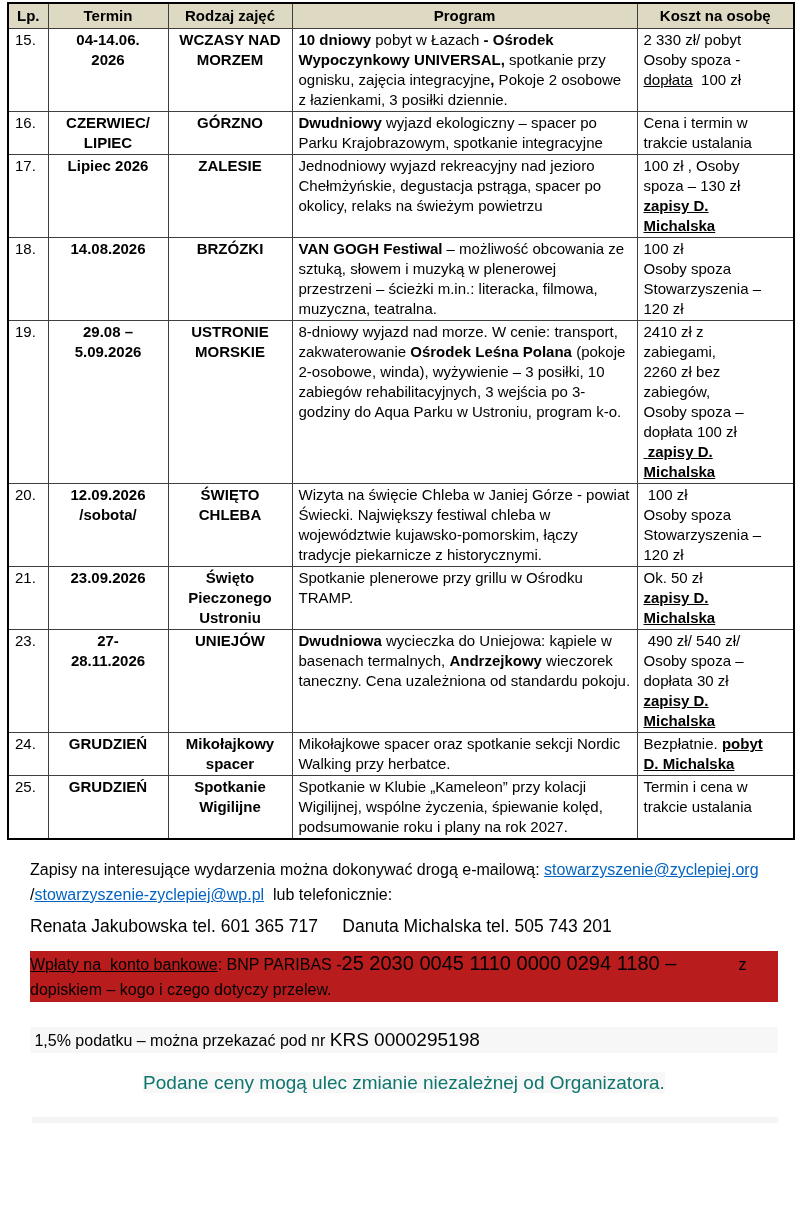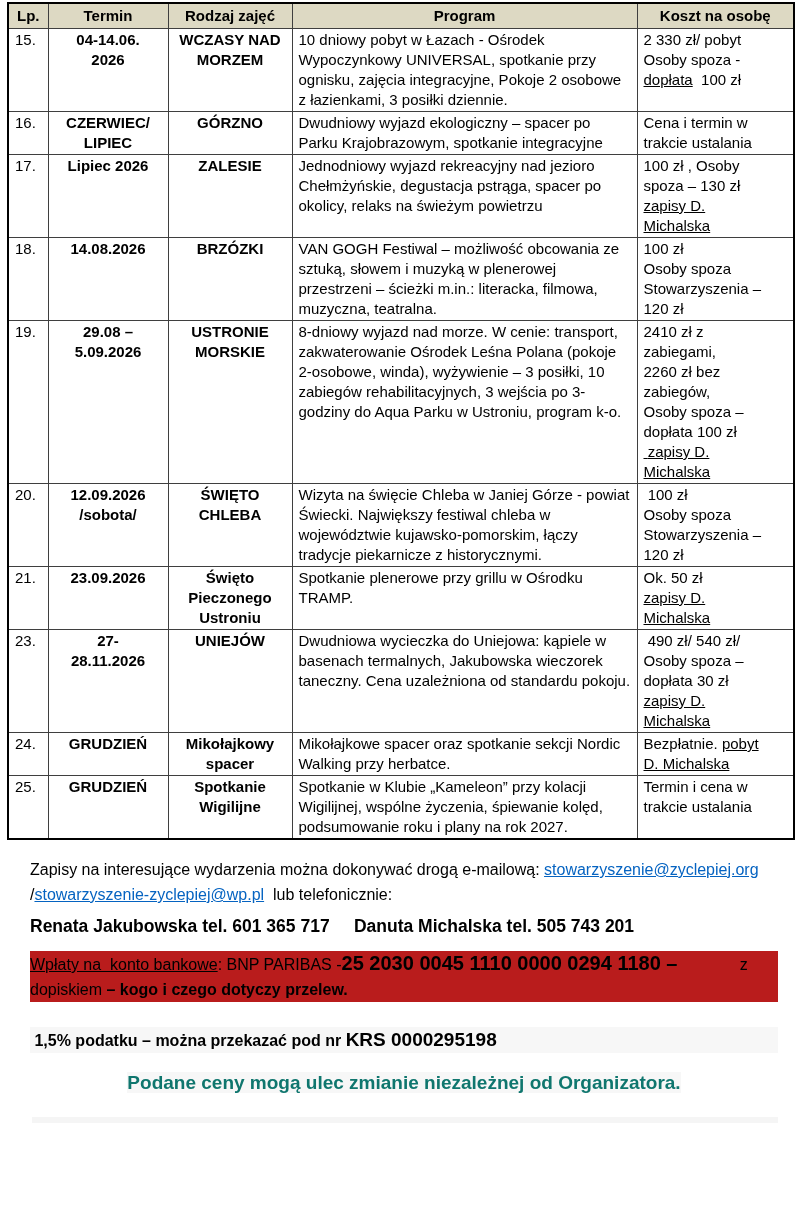--- a/index.html
+++ b/index.html
@@ -33,27 +33,27 @@
     padding:2px 6px;
   }
   th.c-termin, th.c-rodzaj { text-align:center;margin-top:23px; }
   td.lp { vertical-align:middle; padding-left:5px; }
   td.termin, td.rodzaj {
     vertical-align:middle;
     text-align:center;
     font-weight:bold;
   }
   td.program, td.koszt { white-space:pre-wrap; }
-  .sb { font-weight:normal; }
+  .sb { font-weight:bold; }
   .su { text-decoration:underline; }
 
   
   .footer { padding:0 15px 0 23px; }
   .fpar { white-space:pre-wrap; font-size:16px; line-height:25px; }
-  .fpar .sb { font-weight:bold; }
+  .fpar .sb { font-weight:normal; }
   .fpar .su { text-decoration:underline; }
   .fpar a.lnk { color:#0563c1; text-decoration:underline; cursor:pointer; }
   .p-signup   { margin-top:17px; }
   .p-contacts { margin-top:7px; font-size:17.5px; }
   .p-bank     { margin-top:12px;  background:#b91c1c; }
   .p-fee      { margin-top:22px; background:#f7f7f7; }
   .p-tax      { margin-top:25px; background:#f7f7f7; }
   .p-disclaim {
     margin-top:17px;
     text-align:center;
@@ -137,21 +137,21 @@
           <td class="lp">21.</td>
           <td class="termin"><span>23.09.2026</span></td>
           <td class="rodzaj"><span>Święto</span><br><span>Pieczonego</span><br><span>Ustroniu</span></td>
           <td class="program"><span>Spotkanie plenerowe przy grillu w Ośrodku TRAMP.</span></td>
           <td class="koszt"><span>Ok. 50 zł</span><br><span class="sb su">zapisy D.</span><br><span class="sb su">Michalska</span></td>
         </tr>
         <tr>
           <td class="lp">23.</td>
           <td class="termin"><span>27-</span><br><span>28.11.2026</span></td>
           <td class="rodzaj"><span>UNIEJÓW</span></td>
-          <td class="program"><span class="sb">Dwudniowa</span><span> wycieczka do Uniejowa: kąpiele w basenach termalnych, </span><span class="sb">Jakubowska</span><span> wieczorek taneczny. Cena uzależniona od standardu pokoju.</span></td>
+          <td class="program"><span class="sb">Dwudniowa</span><span> wycieczka do Uniejowa: kąpiele w basenach termalnych, </span><span class="sb">Andrzejkowy</span><span> wieczorek taneczny. Cena uzależniona od standardu pokoju.</span></td>
           <td class="koszt"><span> 490 zł/ 540 zł/</span><br><span>Osoby spoza –</span><br><span>dopłata 30 zł</span><br><span class="sb su">zapisy D.</span><br><span class="sb su">Michalska</span></td>
         </tr>
         <tr>
           <td class="lp">24.</td>
           <td class="termin"><span>GRUDZIEŃ</span></td>
           <td class="rodzaj"><span>Mikołajkowy</span><br><span>spacer</span></td>
           <td class="program"><span>Mikołajkowe spacer oraz spotkanie sekcji Nordic Walking przy herbatce.</span></td>
           <td class="koszt"><span>Bezpłatnie. </span><span class="sb su">pobyt</span><br><span class="sb su">D. Michalska</span></td>
         </tr>
         <tr>

